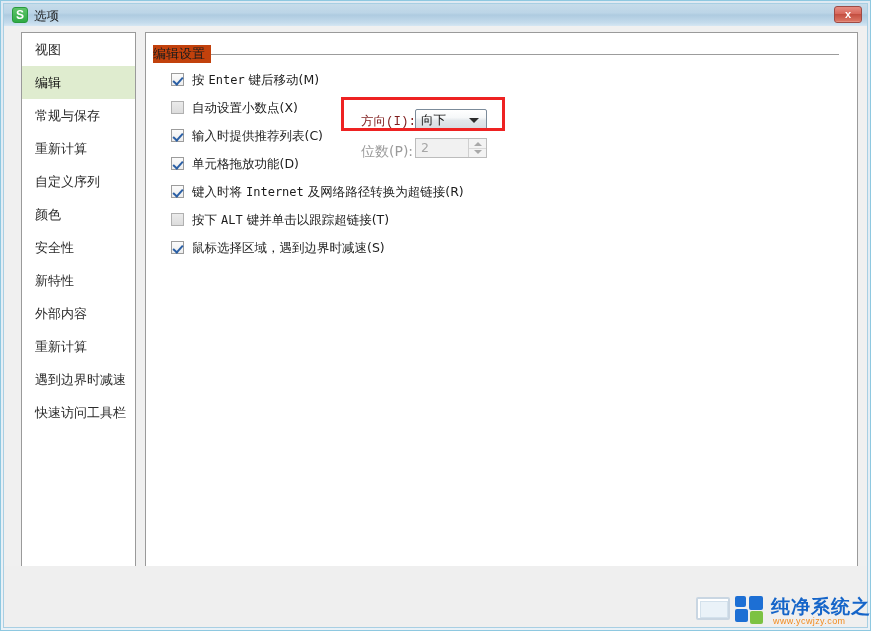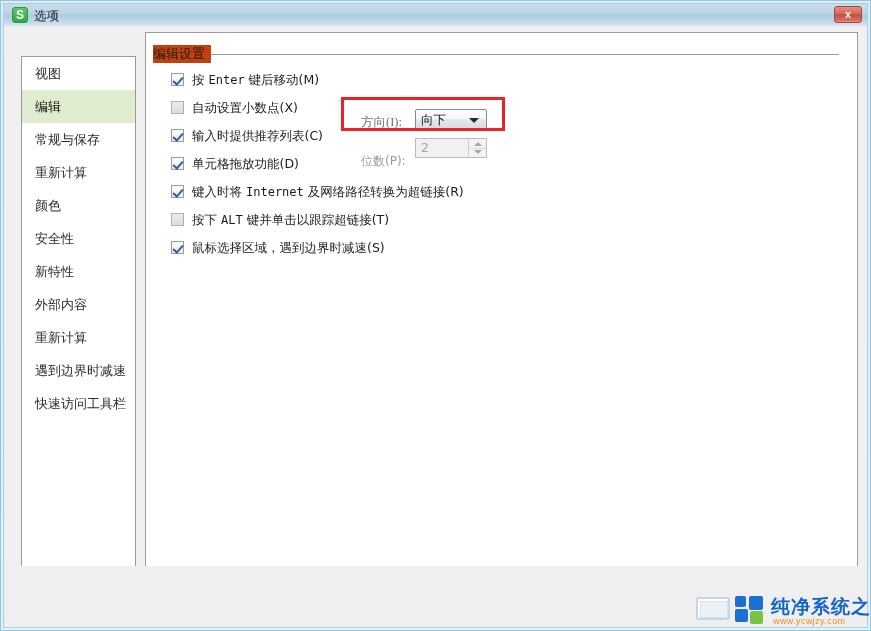--- a/index.html
+++ b/index.html
@@ -119,21 +119,20 @@
   
   .sidebar {
     position: absolute;
     left: 17px; top: 6px;
     width: 115px;
     height: 557px;
     background: #ffffff;
     border: 1px solid #9a9a9a;
     box-sizing: border-box;
     overflow: hidden;
-    margin-top: 24px;
   }
   .side-item {
     height: 33px;
     line-height: 33px;
     padding-left: 13px;
     font-size: 13px;
     color: #2b2b2b;
     font-family: "DejaVu Sans", sans-serif;
     white-space: nowrap;
     cursor: default;
@@ -224,22 +223,22 @@
   .cb-label .mono {
     font-family: "DejaVu Sans Mono", monospace;
     font-size: 12px;
   }
 
   
   .dir-label {
     position: absolute;
     left: 208px; top: 69px;
     font-size: 12.5px;
-    color: #737373;
-    font-family: Liberation Serif, serif;
+    color: #7f1d1d;
+    font-family: Liberation Mono, monospace;
     line-height: 16px;
     white-space: nowrap;
   }
   .dir-select {
     position: absolute;
     left: 262px; top: 64px;
     width: 72px; height: 21px;
     box-sizing: border-box;
     border: 1px solid #7b8b9a;
     border-radius: 2px;
@@ -263,22 +262,22 @@
     right: 7px; top: 8px;
     width: 0; height: 0;
     border-left: 5px solid transparent;
     border-right: 5px solid transparent;
     border-top: 5px solid #2b2b2b;
   }
 
   
   .dec-label {
     position: absolute;
-    left: 208px; top: 108px;
-    font-size: 12px;
+    left: 208px; top: 98px;
+    font-size: 14px;
     color: #9b9b9b;
     font-family: "DejaVu Sans", sans-serif;
     line-height: 16px;
     white-space: nowrap;
   }
   .dec-spin {
     position: absolute;
     left: 262px; top: 93px;
     width: 72px; height: 20px;
     box-sizing: border-box;
@@ -417,20 +416,21 @@
     </div>
   </div>
 
   <div class="dialog-body">
 
     <div class="sidebar" id="sidebar">
         <div class="side-item">视图</div>
         <div class="side-item selected">编辑</div>
         <div class="side-item">常规与保存</div>
         <div class="side-item">重新计算</div>
+        <div class="side-item">自定义序列</div>
         <div class="side-item">颜色</div>
         <div class="side-item">安全性</div>
         <div class="side-item">新特性</div>
         <div class="side-item">外部内容</div>
         <div class="side-item">重新计算</div>
         <div class="side-item">遇到边界时减速</div>
         <div class="side-item">快速访问工具栏</div>
       </div>
 
     <div class="content">

